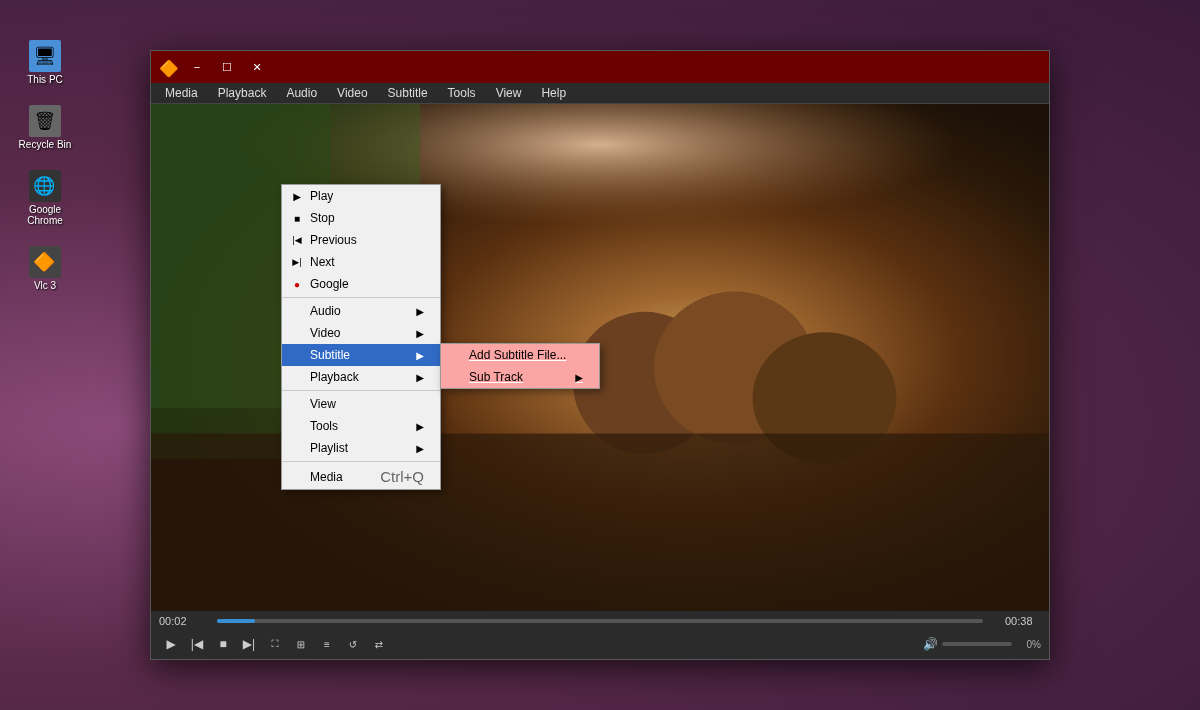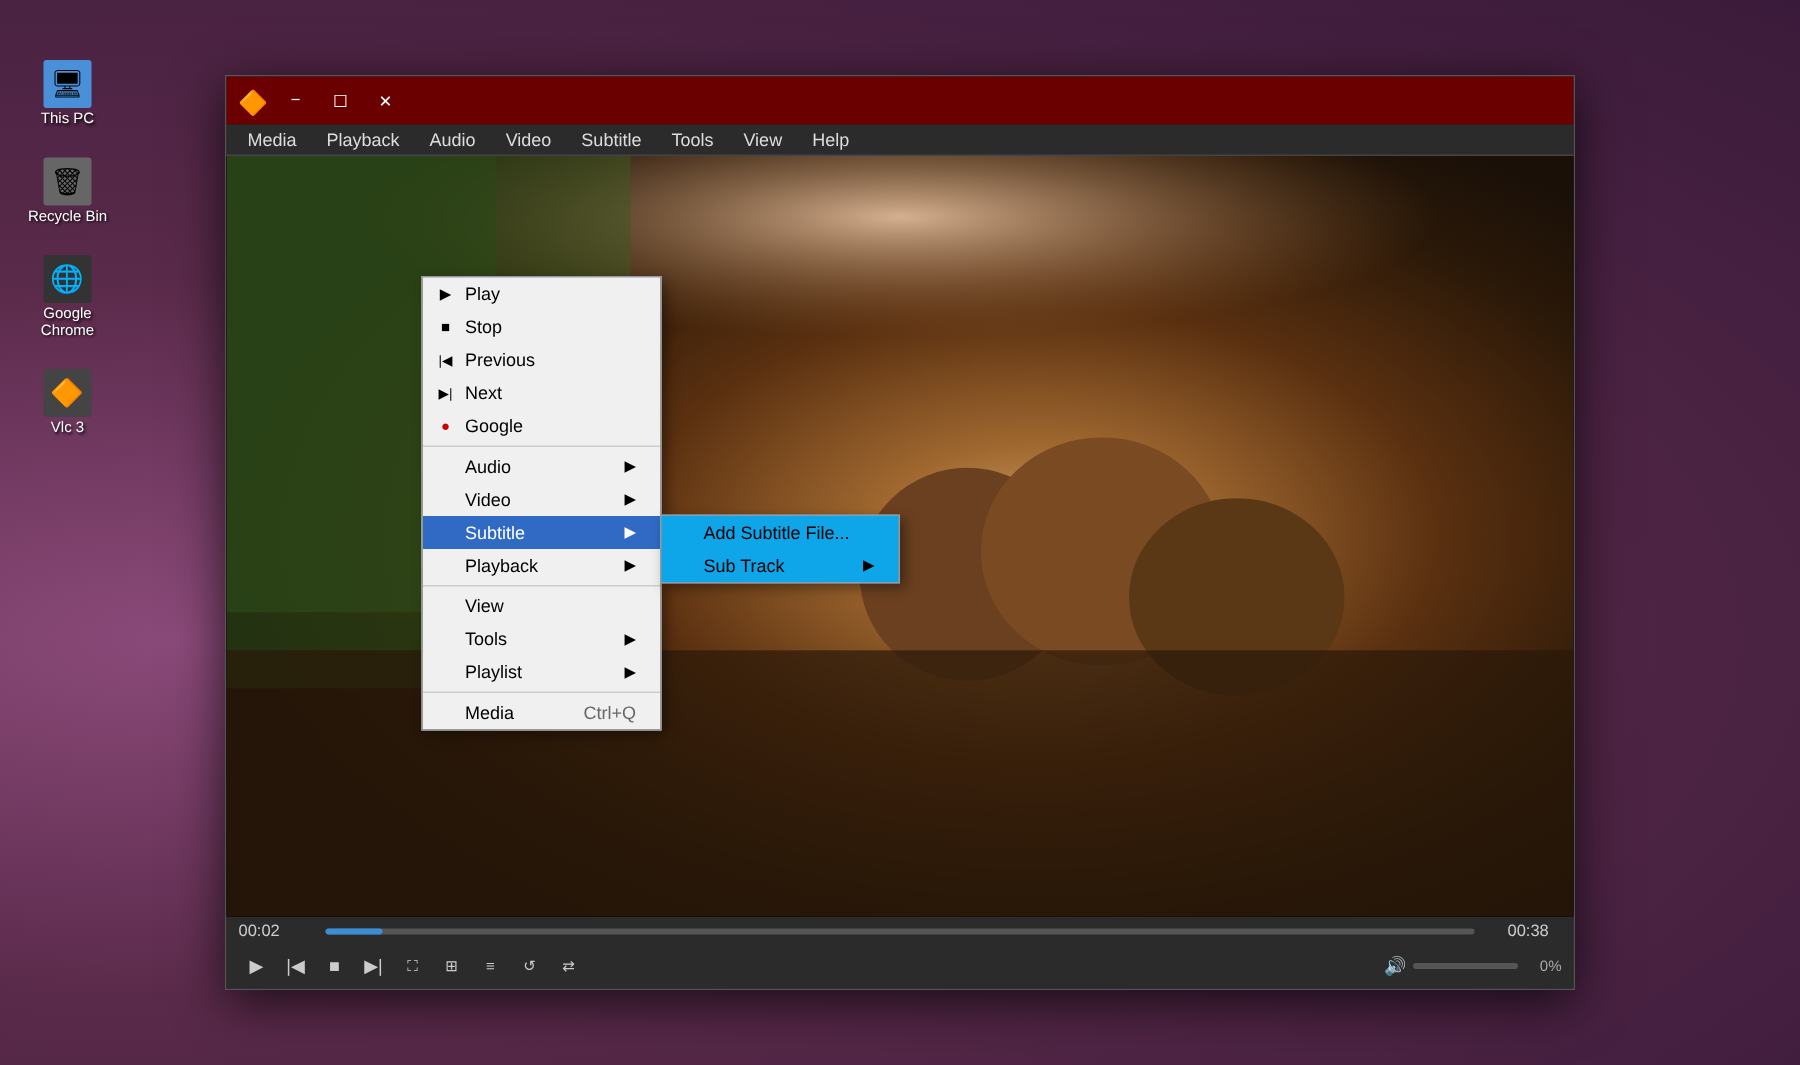--- a/index.html
+++ b/index.html
@@ -154,34 +154,35 @@
 
     .ctx-separator {
       height: 1px;
       background: #ccc;
       margin: 2px 0;
     }
 
     .ctx-shortcut {
       margin-left: auto;
       color: #666;
-      font-size: 12px;
+      font-size: 15px;
     }
 
     
     .submenu {
       position: absolute;
       top: -1px;
       left: 100%;
-      background: #0ea5e9;
+      background: #fca5a5;
       border: 1px solid #999;
       box-shadow: 3px 3px 8px rgba(0,0,0,0.4);
       min-width: 160px;
       z-index: 101;
       font-size: 12px;
+      text-decoration: underline;
     }
 
     
     .controls-bar {
       background: #2b2b2b;
       flex-shrink: 0;
     }
 
     .progress-bar-area {
       padding: 4px 8px 2px;

